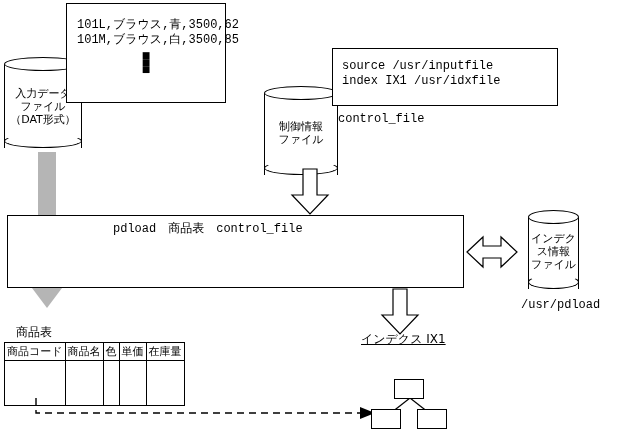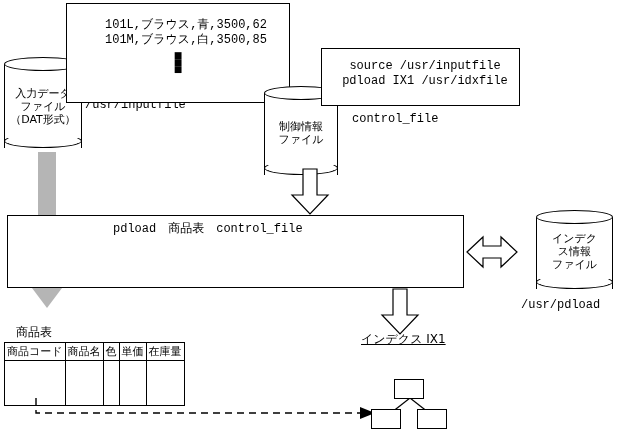--- a/index.html
+++ b/index.html
@@ -128,65 +128,64 @@
   <div class="cyl" style="left:4px; top:57px; width:78px; height:98px;">
     <div class="body" style="top:7px; height:84px;"></div>
     <div class="bot" style="top:77px;"></div>
     <div class="top" style="top:0px;"></div>
     <div class="lbl" style="top:30px;">
       <div class="jp-sm">入力データ</div>
       <div class="jp-sm">ファイル</div>
       <div class="jp-sm">（DAT形式）</div>
     </div>
   </div>
-  <div class="abs mono" style="left:85px; top:98px;">/usr/inputfile</div>
-
-  <div class="abs obox" style="left:66px; top:3px; width:224px; height:100px;padding-left:28px;">
+
+  <div class="abs obox" style="left:66px; top:3px; width:160px; height:100px;">
     <div class="mono" style="margin:14px 0 0 10px;">101L,ブラウス,青,3500,62</div>
     <div class="mono" style="margin:0 0 0 10px;">101M,ブラウス,白,3500,85</div>
     <div class="vdots" style="left:0; right:0; top:48px;">
       <div>■</div>
         <div>■</div>
         <div>■</div>
     </div>
   </div>
 
   <div class="cyl" style="left:264px; top:62px; width:74px; height:96px;margin-top:24px;">
     <div class="body" style="top:7px; height:82px;"></div>
     <div class="bot" style="top:75px;"></div>
     <div class="top" style="top:0px;"></div>
     <div class="lbl" style="top:34px;">
       <div class="jp-sm">制御情報</div>
       <div class="jp-sm">ファイル</div>
     </div>
   </div>
-  <div class="abs mono" style="left:352px; top:112px;">control_file</div>
-
-  <div class="abs obox" style="left:321px; top:48px; width:199px; height:58px;text-align:center;">
+  <div class="abs mono" style="left:338px; top:112px;">control_file</div>
+
+  <div class="abs obox" style="left:332px; top:48px; width:226px; height:58px;">
     <div class="mono" style="margin:10px 0 0 9px;">source /usr/inputfile</div>
-    <div class="mono" style="margin:0 0 0 9px;">pdload IX1 /usr/idxfile</div>
+    <div class="mono" style="margin:0 0 0 9px;">index IX1 /usr/idxfile</div>
   </div>
 
   <div class="harrow-down" style="left:290px; top:168px; width:40px; height:48px;">
     <svg width="40" height="48" viewBox="0 0 40 48">
       <polygon points="13,1 27,1 27,27 38,27 20,46 2,27 13,27" fill="#ffffff" stroke="#000000" stroke-width="1.2" stroke-linejoin="miter"></polygon>
     </svg>
   </div>
 
   <div class="abs obox" style="left:7px; top:215px; width:457px; height:73px;">
     <div class="mono" style="margin:6px 0 0 105px;">pdload　商品表　control_file</div>
   </div>
 
   <div class="harrow-lr" style="left:466px; top:232px; width:52px; height:40px;">
     <svg width="52" height="40" viewBox="0 0 52 40">
       <polygon points="1,20 17,5 17,14 35,14 35,5 51,20 35,35 35,26 17,26 17,35" fill="#ffffff" stroke="#000000" stroke-width="1.2" stroke-linejoin="miter"></polygon>
     </svg>
   </div>
 
-  <div class="cyl" style="left:528px; top:210px; width:77px; height:86px;margin-left:8px;">
+  <div class="cyl" style="left:528px; top:210px; width:51px; height:86px;">
     <div class="body" style="top:7px; height:72px;"></div>
     <div class="bot" style="top:65px;"></div>
     <div class="top" style="top:0px;"></div>
     <div class="lbl" style="top:22px;">
       <div class="jp-sm">インデク</div>
       <div class="jp-sm">ス情報</div>
       <div class="jp-sm">ファイル</div>
     </div>
   </div>
   <div class="abs mono" style="left:521px; top:298px;">/usr/pdload</div>

